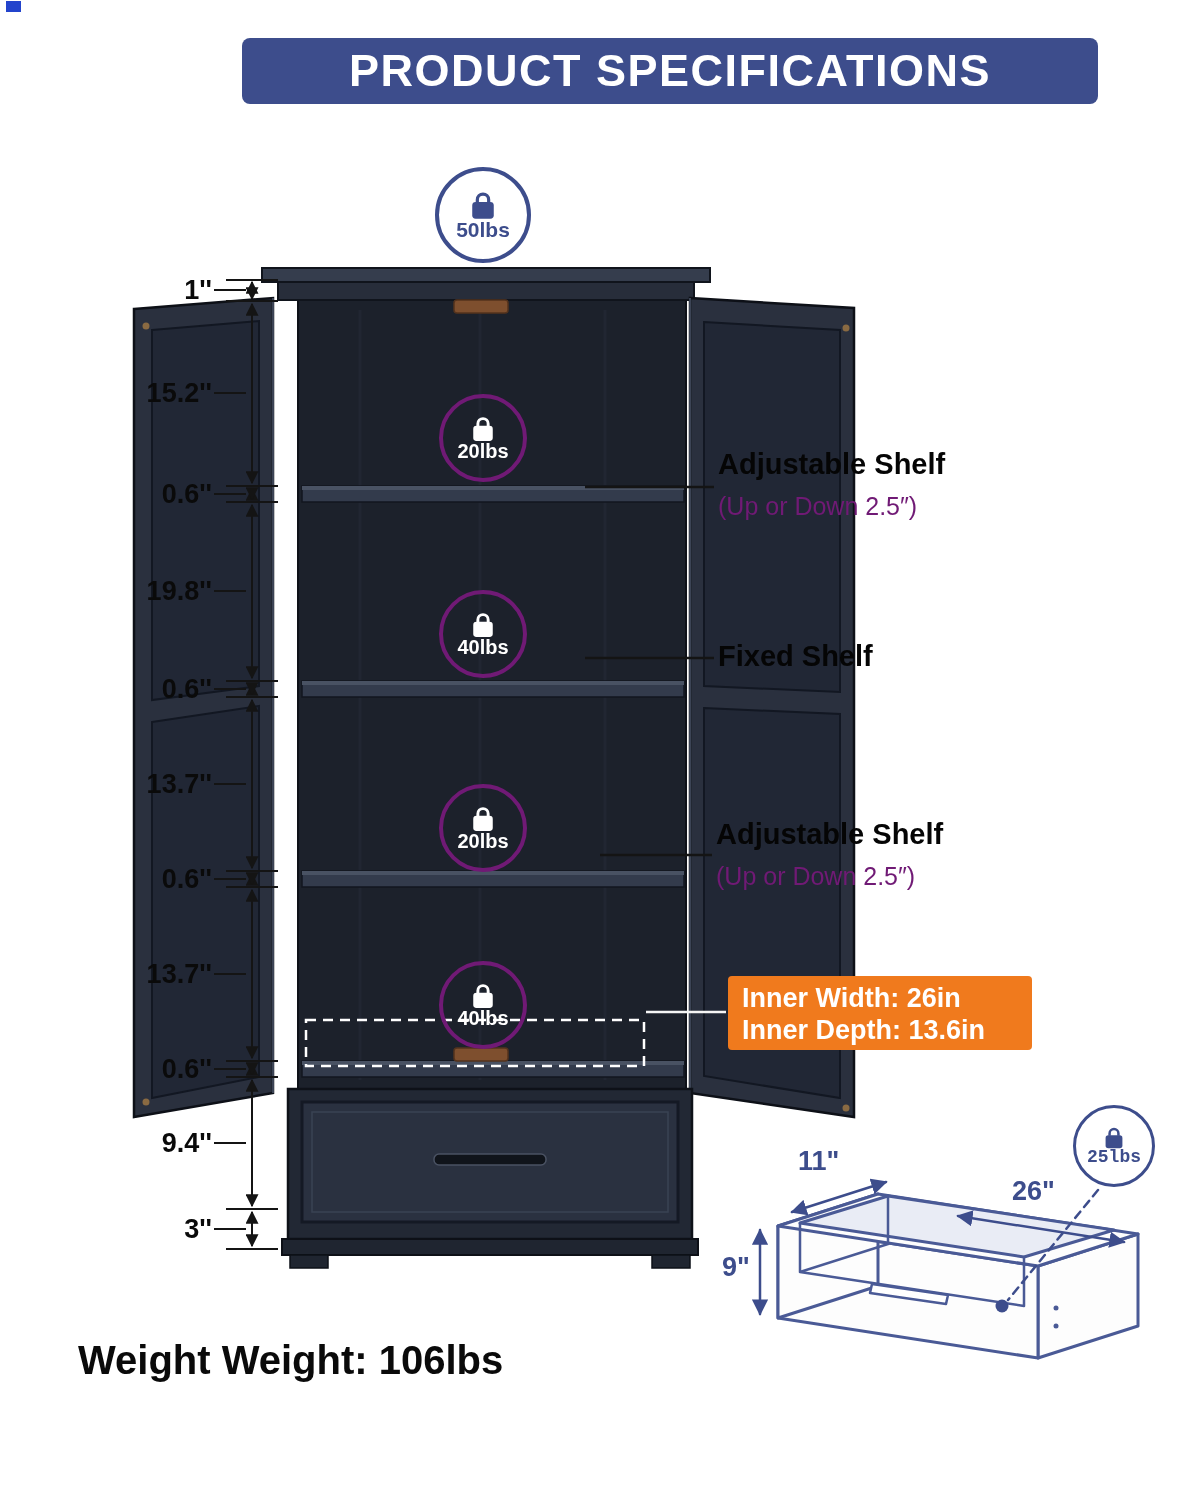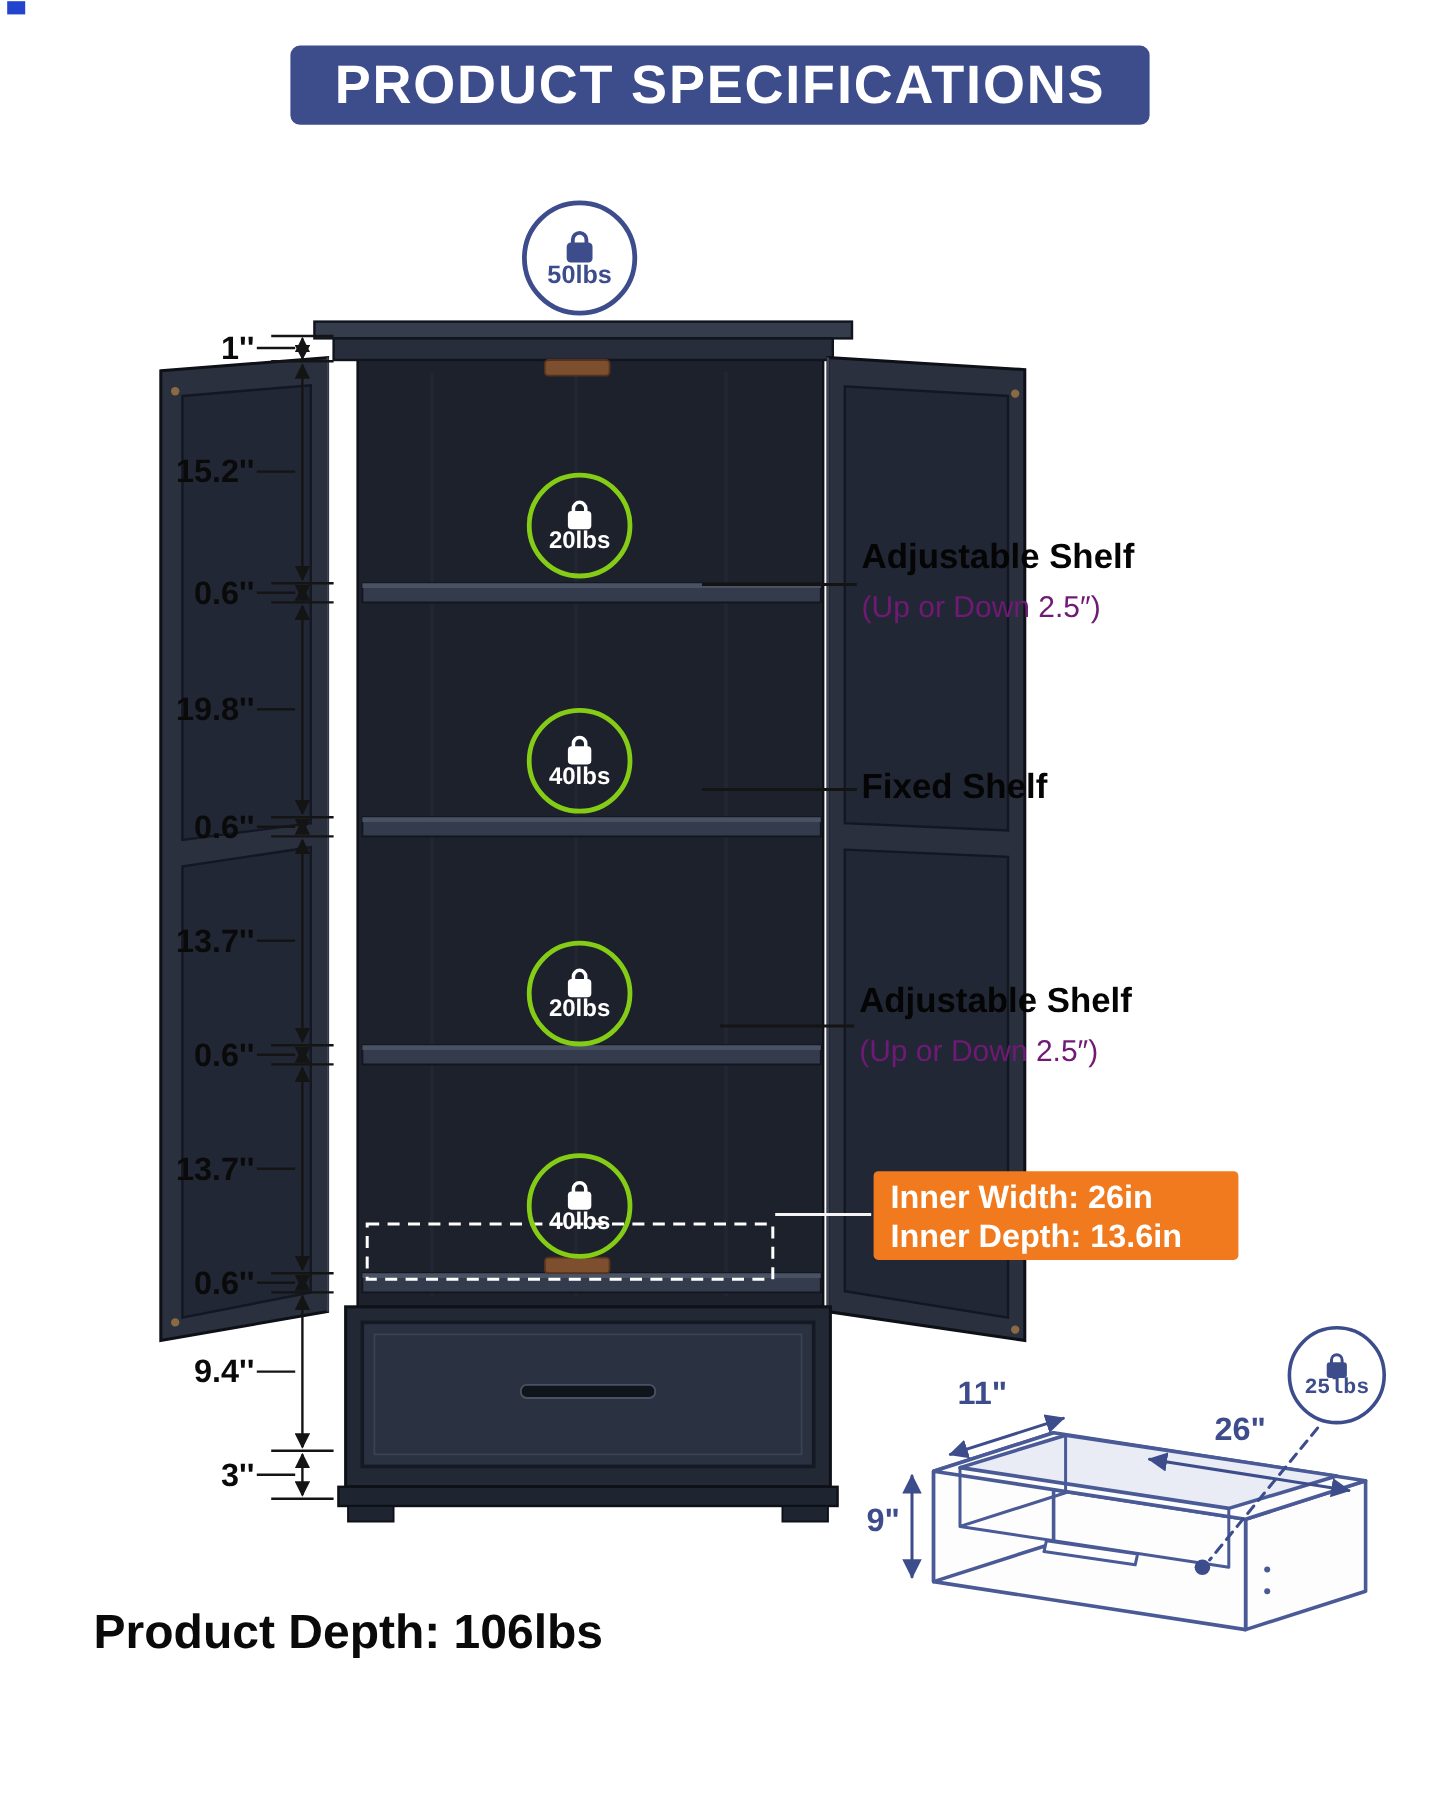--- a/index.html
+++ b/index.html
@@ -1,28 +1,28 @@
 <!DOCTYPE html>
 <html><head>
 <meta charset="utf-8">
 <style>
   html,body{margin:0;padding:0;background:#ffffff;}
   #stage{position:relative;width:1200px;height:1500px;background:#ffffff;overflow:hidden;
          font-family:"Liberation Sans", sans-serif;}
   .abs{position:absolute;}
   
-  .banner{left:242px;top:38px;width:716px;height:66px;background:#3d4d8c;border-radius:8px;
+  .banner{left:242px;top:38px;width:856px;height:66px;background:#3d4d8c;border-radius:8px;
           display:flex;align-items:center;justify-content:center;}
   .banner span{color:#ffffff;font-size:45px;font-weight:800;letter-spacing:1.5px;}
   
   .badge{display:flex;flex-direction:column;align-items:center;justify-content:center;
          border-radius:50%;box-sizing:border-box;background:#ffffff;}
   .badge .lbl{font-weight:800;margin-top:-3px;}
   .badge-navy{border:4px solid #3d4d8c;color:#3d4d8c;}
-  .badge-ring{border:4px solid #84cc16;color:#ffffff;background:transparent;}
+  .badge-ring{border:4px solid #701a75;color:#ffffff;background:transparent;}
   .badge-lg{width:96px;height:96px;} .badge-lg .lbl{font-size:21px;}
   .badge-md{width:88px;height:88px;} .badge-md .lbl{font-size:20px;}
   .badge-sm{width:82px;height:82px;border-width:3.5px;} .badge-sm .lbl{font-size:18px;font-family:Liberation Mono, monospace;}
   
   .dim{width:130px;left:82px;text-align:right;font-size:27px;font-weight:800;color:#0a0a0a;}
   
   .ann-title{font-size:29px;font-weight:800;color:#050505;}
   .ann-sub{font-size:25px;font-weight:400;color:#701a75;}
   .orange-box{left:728px;top:976px;width:304px;height:74px;background:#f07a1d;border-radius:4px;
               color:#ffffff;font-size:27px;font-weight:700;line-height:32px;
@@ -228,15 +228,15 @@
 
   <div class="abs orange-box">
     <div>Inner Width: 26in</div>
     <div>Inner Depth: 13.6in</div>
   </div>
 
   <div class="abs blue-dim" style="left:798px;top:1146px;">11"</div>
   <div class="abs blue-dim" style="left:722px;top:1252px;">9"</div>
   <div class="abs blue-dim" style="left:1012px;top:1176px;">26"</div>
 
-  <div class="abs pw">Product Depth: 106lbs</div>
+  <div class="abs pw">Weight Weight: 106lbs</div>
 
 </div>
 
 </body></html>

